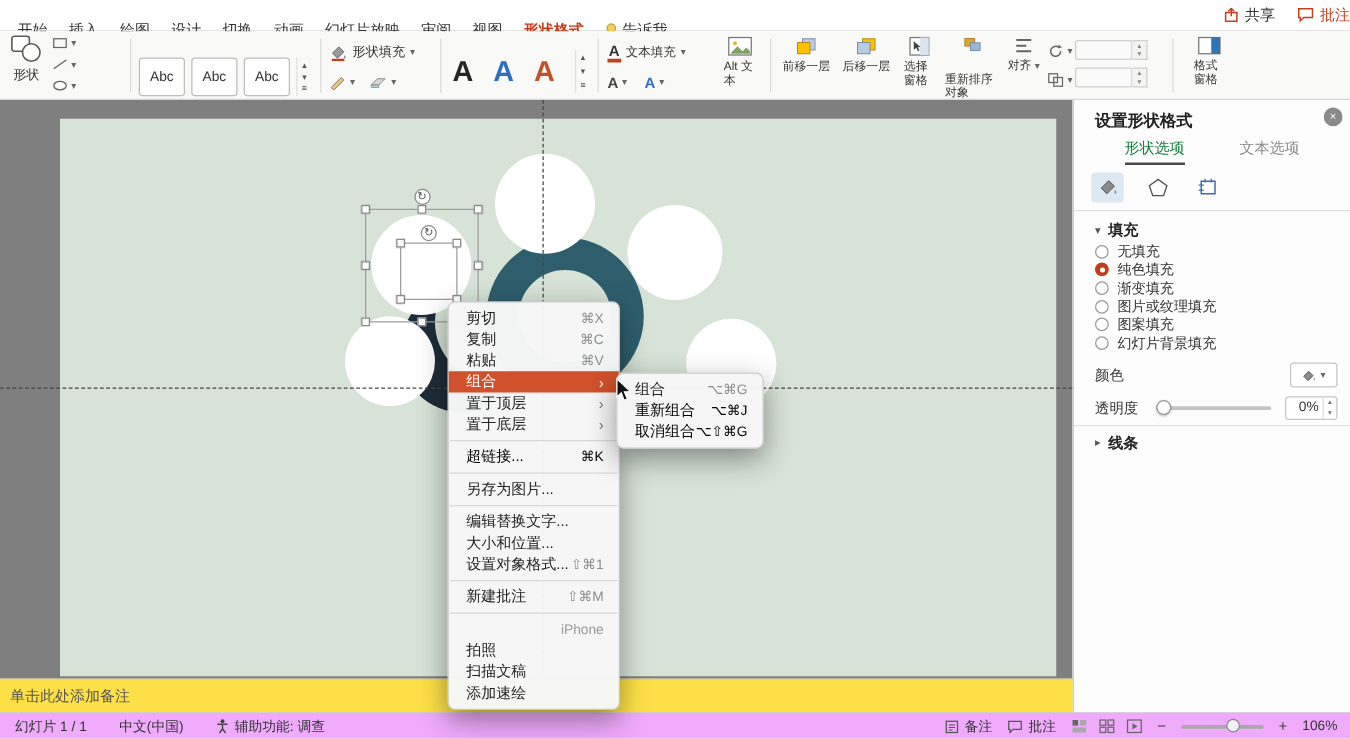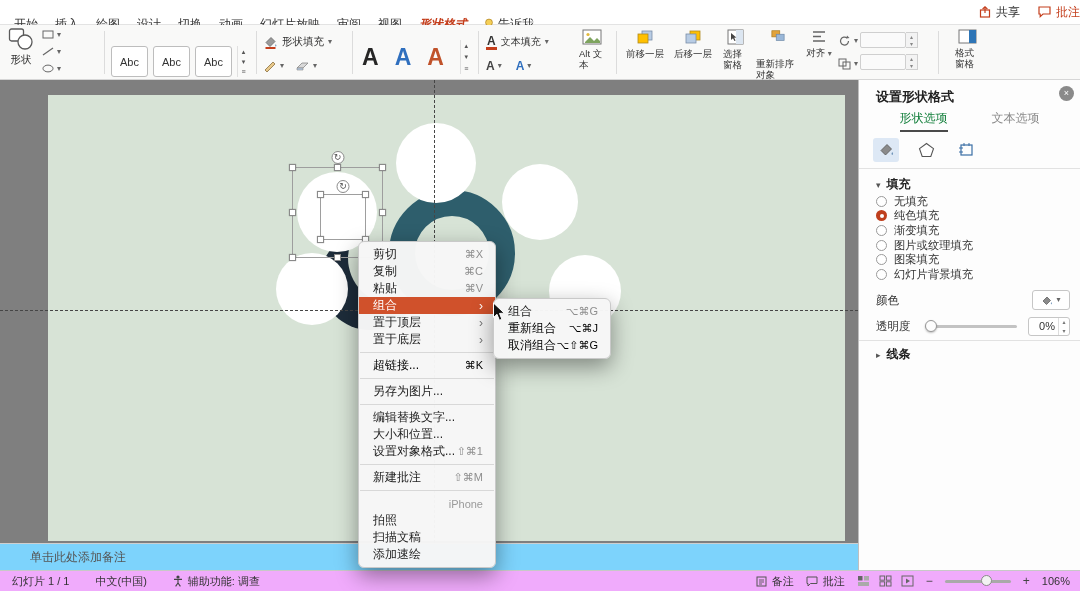--- a/index.html
+++ b/index.html
@@ -5,21 +5,21 @@
   * { margin:0; padding:0; box-sizing:border-box; }
   html,body { width:1080px; height:591px; }
   body { font-family:"Liberation Sans","DejaVu Sans",sans-serif; background:#fff; }
   .app { position:relative; width:1080px; height:591px; overflow:hidden; background:#fff; }
 
   
   .menubar { position:absolute; left:0; top:0; width:1080px; height:25px; background:#fff;
              border-bottom:1px solid #e3e3e3; display:flex; align-items:center; font-size:12px; color:#333; }
   .tabs { display:flex; align-items:center; gap:17px; padding-left:14px; }
   .tab { cursor:default; white-space:nowrap;margin-top:24px; }
-  .tab.active { color:#c43e1c; font-weight:bold;font-style:italic; }
+  .tab.active { color:#c43e1c; font-weight:bold; }
   .tab.tellme { display:flex; align-items:center; gap:4px; }
   .mb-right { margin-left:auto; display:flex; align-items:center; gap:18px; }
   .mb-btn { display:flex; align-items:center; gap:5px; font-size:12px; color:#333; }
   .mb-btn.red { color:#c43e1c; }
 
   
   .ribbon { position:absolute; left:0; top:25px; width:1080px; height:55px; background:#f9f9f8;
             border-bottom:1px solid #d6d6d6; font-size:10.5px; color:#333; }
   .rg { position:absolute; top:2px; height:51px; }
   .vdiv { position:absolute; top:6px; width:1px; height:43px; background:#dcdcdc; }
@@ -99,22 +99,22 @@
   .knob { position:absolute; left:0px; top:-5px; width:12px; height:12px; border-radius:50%; background:#fdfdfd;
           border:1px solid #979797; box-shadow:0 1px 2px rgba(0,0,0,.25); }
   .spinbox { margin-left:auto; width:42px; height:19px; border:1px solid #c6c6c6; border-radius:3px; background:#fff;
              display:flex; align-items:center; font-size:11px; }
   .spinbox .val { flex:1; text-align:right; padding-right:3px; }
   .spinbox .arrs { width:11px; display:flex; flex-direction:column; align-items:center; font-size:6px; color:#777;
                    border-left:1px solid #ddd; height:100%; justify-content:space-around; }
   .phr2 { position:absolute; left:0; top:260px; width:100%; height:1px; background:#e2e2e2; }
 
   
-  .notesbar { position:absolute; left:0; top:543px; width:858px; height:27px; background:#7dd3fc;
-              border-top:1px solid #cfcfcf; font-size:12px; color:#555; line-height:27px; padding-left:30px; }
+  .notesbar { position:absolute; left:0; top:543px; width:858px; height:27px; background:#fde047;
+              border-top:1px solid #cfcfcf; font-size:12px; color:#555; line-height:27px; padding-left:8px; }
   .statusbar { position:absolute; left:0; top:570px; width:1080px; height:21px; background:#f0abfc;
                border-top:1px solid #c8c8c8; font-size:11px; color:#333; display:flex; align-items:center; }
   .sb-left { display:flex; align-items:center; gap:26px; padding-left:12px; }
   .sb-item { display:flex; align-items:center; gap:5px; white-space:nowrap; }
   .sb-right { margin-left:auto; display:flex; align-items:center; gap:12px; padding-right:10px; }
   .zoom-slider { position:relative; width:66px; height:3px; background:#a9a9a9; border-radius:2px; }
   .zknob { position:absolute; left:36px; top:-5px; width:11px; height:11px; border-radius:50%; background:#f2f2f2; border:1px solid #8a8a8a; }
   .zbtn { font-size:12px; color:#444; }
 </style>
 </head>

